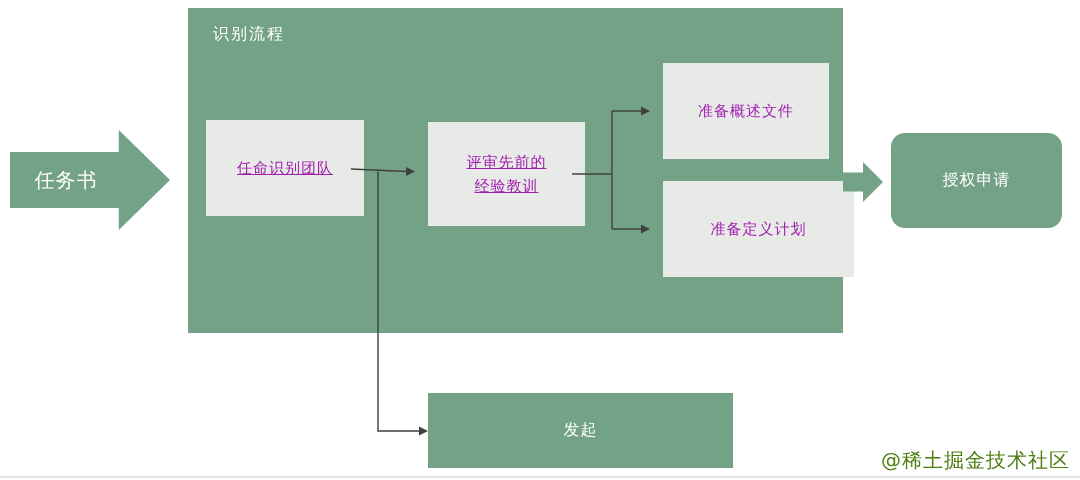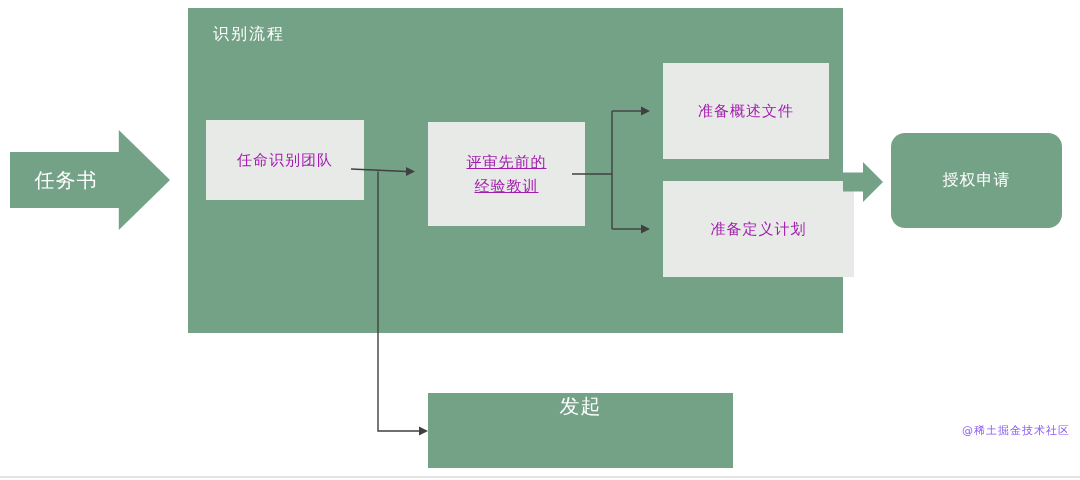--- a/index.html
+++ b/index.html
@@ -61,21 +61,21 @@
     color: #a21caf;
     font-size: 15px;
     display: flex;
     flex-direction: column;
     align-items: center;
     justify-content: center;
     text-align: center;
     letter-spacing: 1px;
     line-height: 1.6;
   }
-  .node-appoint    { left: 18px;  top: 112px; width: 158px; height: 80px; }
+  .node-appoint    { left: 18px;  top: 112px; width: 158px; height: 96px; text-decoration: underline; }
   .node-review     { left: 240px; top: 114px; width: 157px; height: 104px; text-decoration: underline; }
   .node-overview   { left: 475px; top: 55px;  width: 166px; height: 96px; }
   .node-definition { left: 475px; top: 173px; width: 191px; height: 96px; }
 
   
   .small-arrow {
     position: absolute;
     left: 843px;
     top: 162px;
     width: 40px;
@@ -103,42 +103,43 @@
 
   
   .initiate-box {
     position: absolute;
     left: 428px;
     top: 393px;
     width: 305px;
     height: 75px;
     background: #74a287;
     color: #ffffff;
-    font-size: 20px;
-    letter-spacing: 1px;
-    display: flex;
+    font-size: 16px;
+    letter-spacing: 1px;
+    display: flex;
+    align-items: center;
     justify-content: center;
   }
 
   
   .connectors {
     position: absolute;
     left: 0;
     top: 0;
     width: 1080px;
     height: 480px;
     pointer-events: none;
   }
 
   .watermark {
     position: absolute;
     right: 10px;
-    top: 423px;
-    color: #8b5cf6;
-    font-size: 11px;
+    top: 447px;
+    color: #4d7c0f;
+    font-size: 20px;
     letter-spacing: 1px;
   }
 
   .bottom-divider {
     position: absolute;
     left: 0;
     top: 476px;
     width: 1080px;
     height: 2px;
     background: #e4e4e4;

